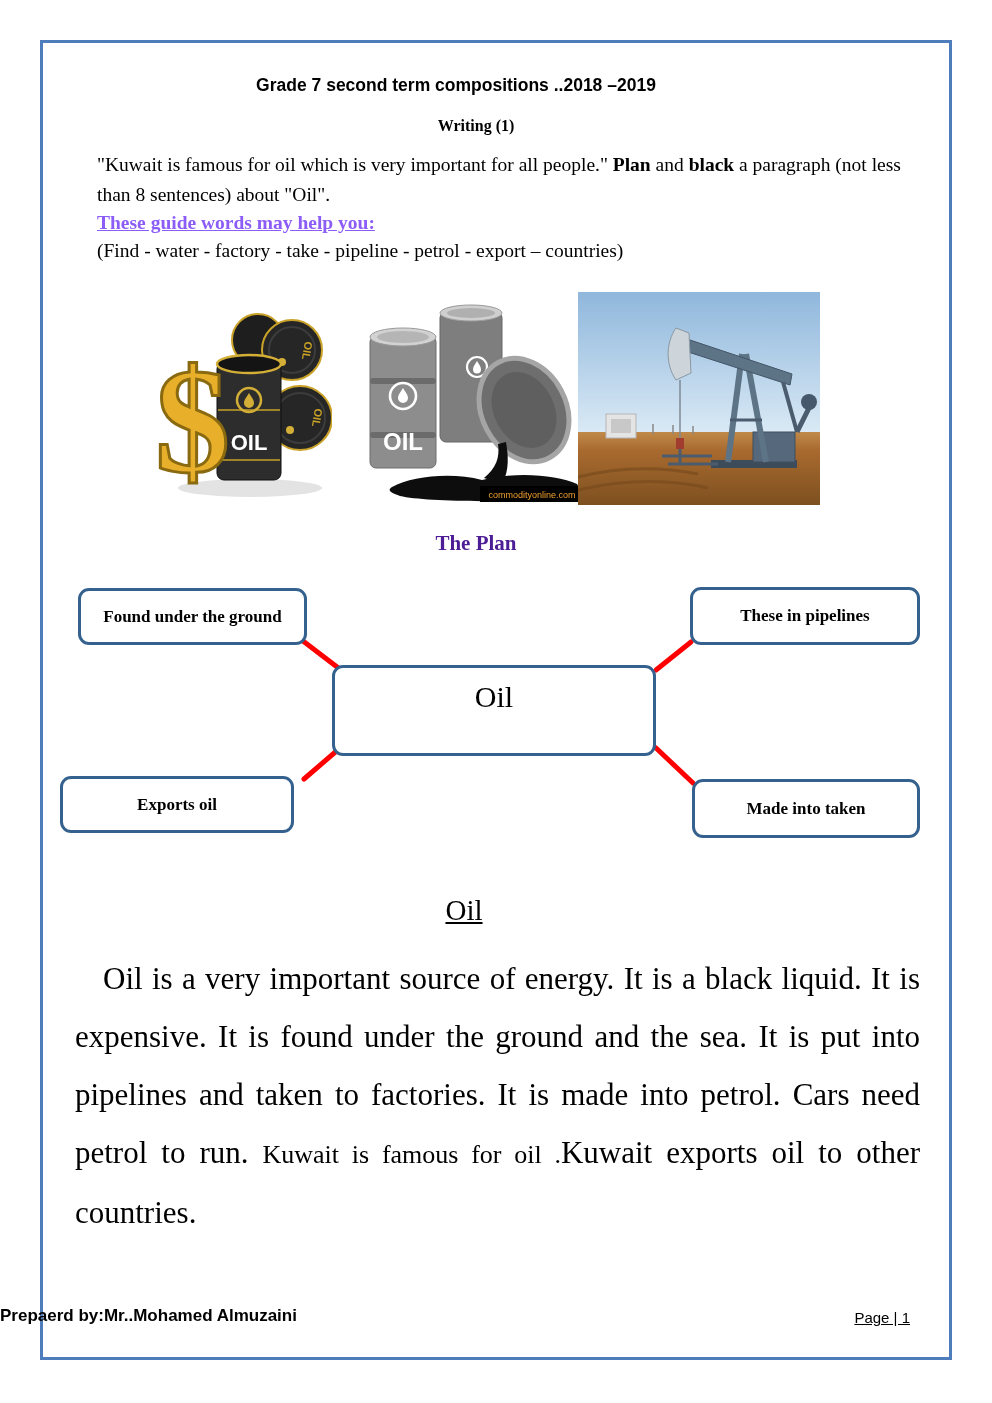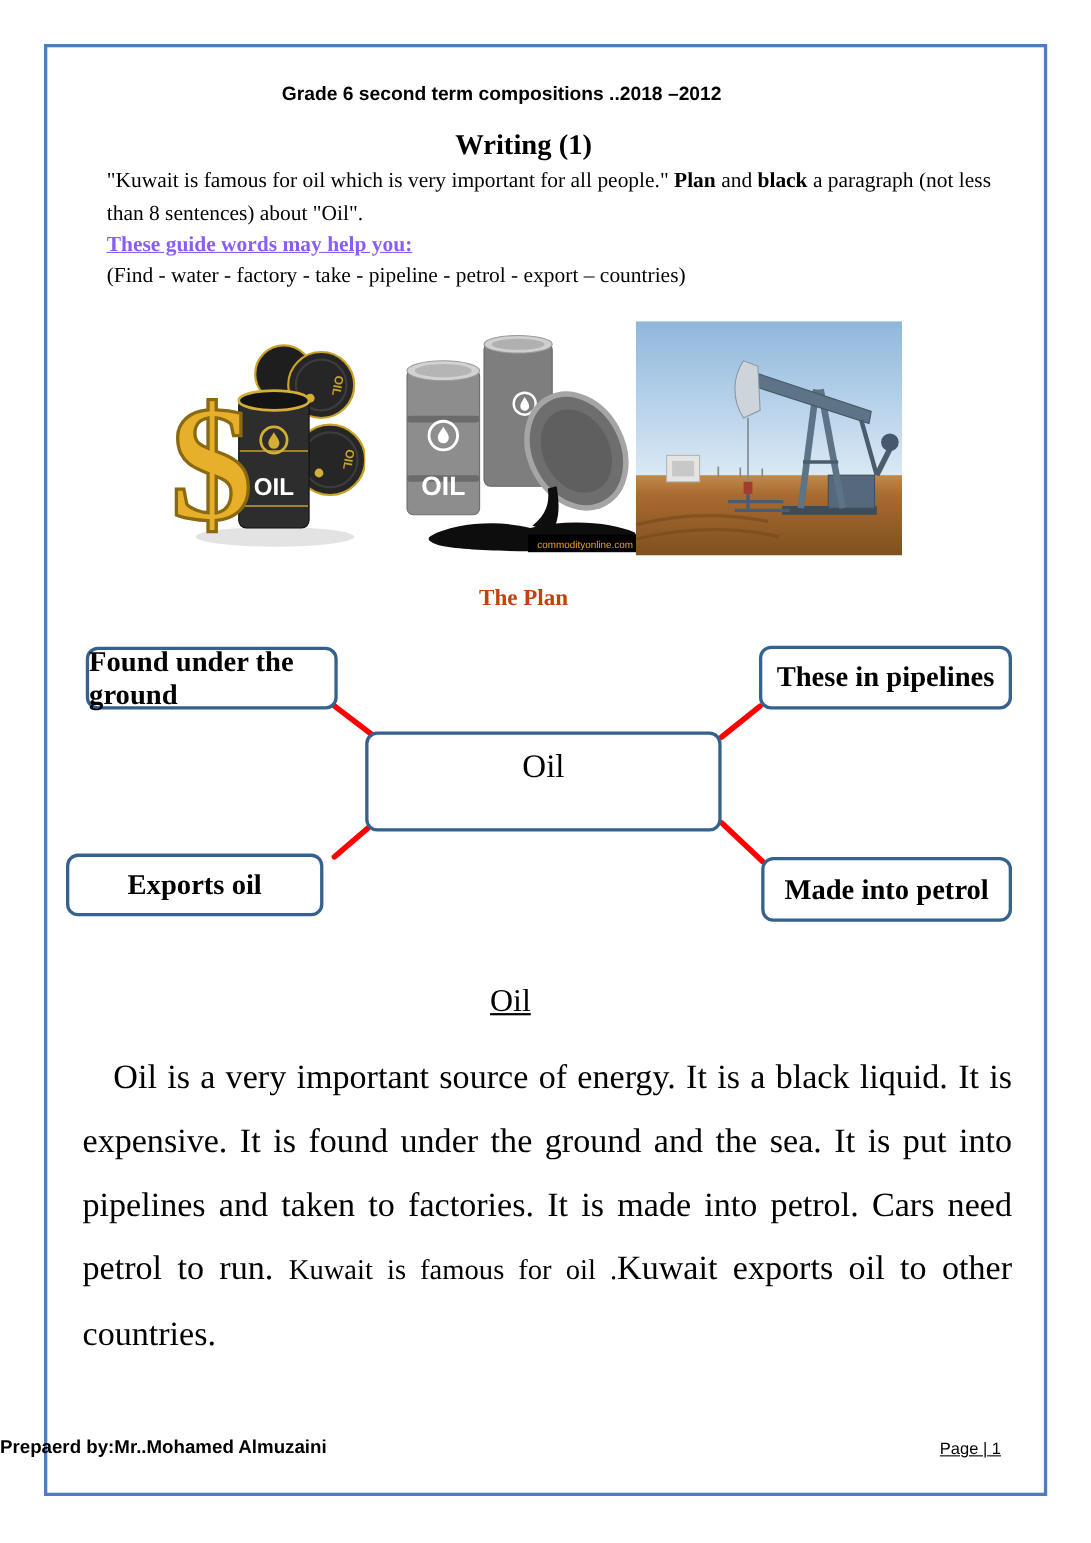--- a/index.html
+++ b/index.html
@@ -3,37 +3,37 @@
 <meta charset="utf-8">
 <style>
   html,body{margin:0;padding:0;background:#ffffff;}
   .page{position:relative;width:992px;height:1403px;background:#ffffff;overflow:hidden;
         font-family:"Liberation Serif", serif;color:#000;}
   .frame{position:absolute;left:40px;top:40px;width:906px;height:1314px;
          border:3px solid #4f7cba;}
   .hdr{position:absolute;left:0;top:75px;width:912px;text-align:center;
        font-family:"Liberation Sans", sans-serif;font-weight:bold;font-size:17.5px;}
   .wtitle{position:absolute;left:0;top:117px;width:952px;margin:0;text-align:center;
-          font-size:26px;font-weight:bold;}
+          font-size:16px;font-weight:bold;}
   .intro{position:absolute;left:97px;top:150px;width:828px;margin:0;
          font-size:19.5px;line-height:30px;}
   .guide-h{position:absolute;left:97px;top:212px;margin:0;font-size:19.5px;font-weight:bold;
            color:#8b5cf6;text-decoration:underline;}
   .guide-w{position:absolute;left:97px;top:240px;margin:0;font-size:19.5px;}
   .img-box{position:absolute;display:block;}
   #img1{left:155px;top:300px;}
   #img2{left:332px;top:292px;}
   #img3{left:578px;top:292px;}
   .plan-title{position:absolute;left:0;top:531px;width:952px;text-align:center;
-              font-size:21px;font-weight:bold;color:#c2410c;}
+              font-size:21px;font-weight:bold;color:#4c1d95;}
   .diagram{position:absolute;left:40px;top:580px;width:908px;height:270px;}
   .connectors{position:absolute;left:0;top:0;}
   .pbox{position:absolute;background:#ffffff;border:3px solid #35618e;border-radius:11px;
         display:flex;align-items:center;justify-content:center;
-        font-size:26px;font-weight:bold;}
+        font-size:17px;font-weight:bold;}
   #pbox-tl{left:38px;top:8px;width:223px;height:51px;}
   #pbox-tr{left:650px;top:7px;width:224px;height:52px;}
   #pbox-c{left:292px;top:85px;width:324px;height:79px;font-size:30px;font-weight:normal;
           align-items:flex-start;padding-top:12px;box-sizing:border-box;height:91px;}
   #pbox-bl{left:20px;top:196px;width:228px;height:51px;}
   #pbox-br{left:652px;top:199px;width:222px;height:53px;}
   .essay-title{position:absolute;left:0;top:894px;width:928px;text-align:center;
                font-size:29px;text-decoration:underline;}
   .essay{position:absolute;left:75px;top:950px;width:845px;margin:0;
          font-size:31px;line-height:58px;text-align:justify;text-indent:28px;}
@@ -42,21 +42,21 @@
           font-family:"Liberation Sans", sans-serif;font-weight:bold;font-size:17px;}
   .page-num{position:absolute;top:1309px;right:82px;
             font-family:"Liberation Sans", sans-serif;font-size:15px;text-decoration:underline;}
 </style>
 </head>
 <body>
 
 <div class="page">
   <div class="frame"></div>
 
-  <div class="hdr">Grade 6 second term compositions ..2018 –2012</div>
+  <div class="hdr">Grade 7 second term compositions ..2018 –2019</div>
 
   <h1 class="wtitle">Writing (1)</h1>
 
   <p class="intro"><span>"Kuwait is famous for oil which is very important for all people." </span><b>Plan</b><span> and </span><b>black</b><span> a paragraph (not less than 8 sentences) about "Oil".</span></p>
 
   <p class="guide-h">These guide words may help you:</p>
   <p class="guide-w">(Find - water - factory - take - pipeline - petrol - export – countries)</p>
 
   <svg id="img1" class="img-box" width="177" height="202" viewBox="0 0 177 202">
     <ellipse cx="95" cy="188" rx="72" ry="9" fill="#e3e3e3"></ellipse>
@@ -171,21 +171,21 @@
     <div class="pbox" id="pbox-tr">
       <span>These in pipelines</span>
     </div>
     <div class="pbox" id="pbox-c">
       <span>Oil</span>
     </div>
     <div class="pbox" id="pbox-bl">
       <span>Exports oil</span>
     </div>
     <div class="pbox" id="pbox-br">
-      <span>Made into petrol</span>
+      <span>Made into taken</span>
     </div>
   </div>
 
   <div class="essay-title">Oil</div>
 
   <p class="essay"><span>Oil is a very important source of energy. It is a black liquid. It is expensive. It is found under the ground and the sea. It is put into pipelines and taken to factories. It is made into petrol. Cars need petrol to run. </span><span class="sz-s">Kuwait is famous for oil .</span><span>Kuwait exports oil to other countries.</span></p>
 
   <div class="footer">Prepaerd by:Mr..Mohamed Almuzaini</div>
   <div class="page-num">Page | 1</div>
 </div>

